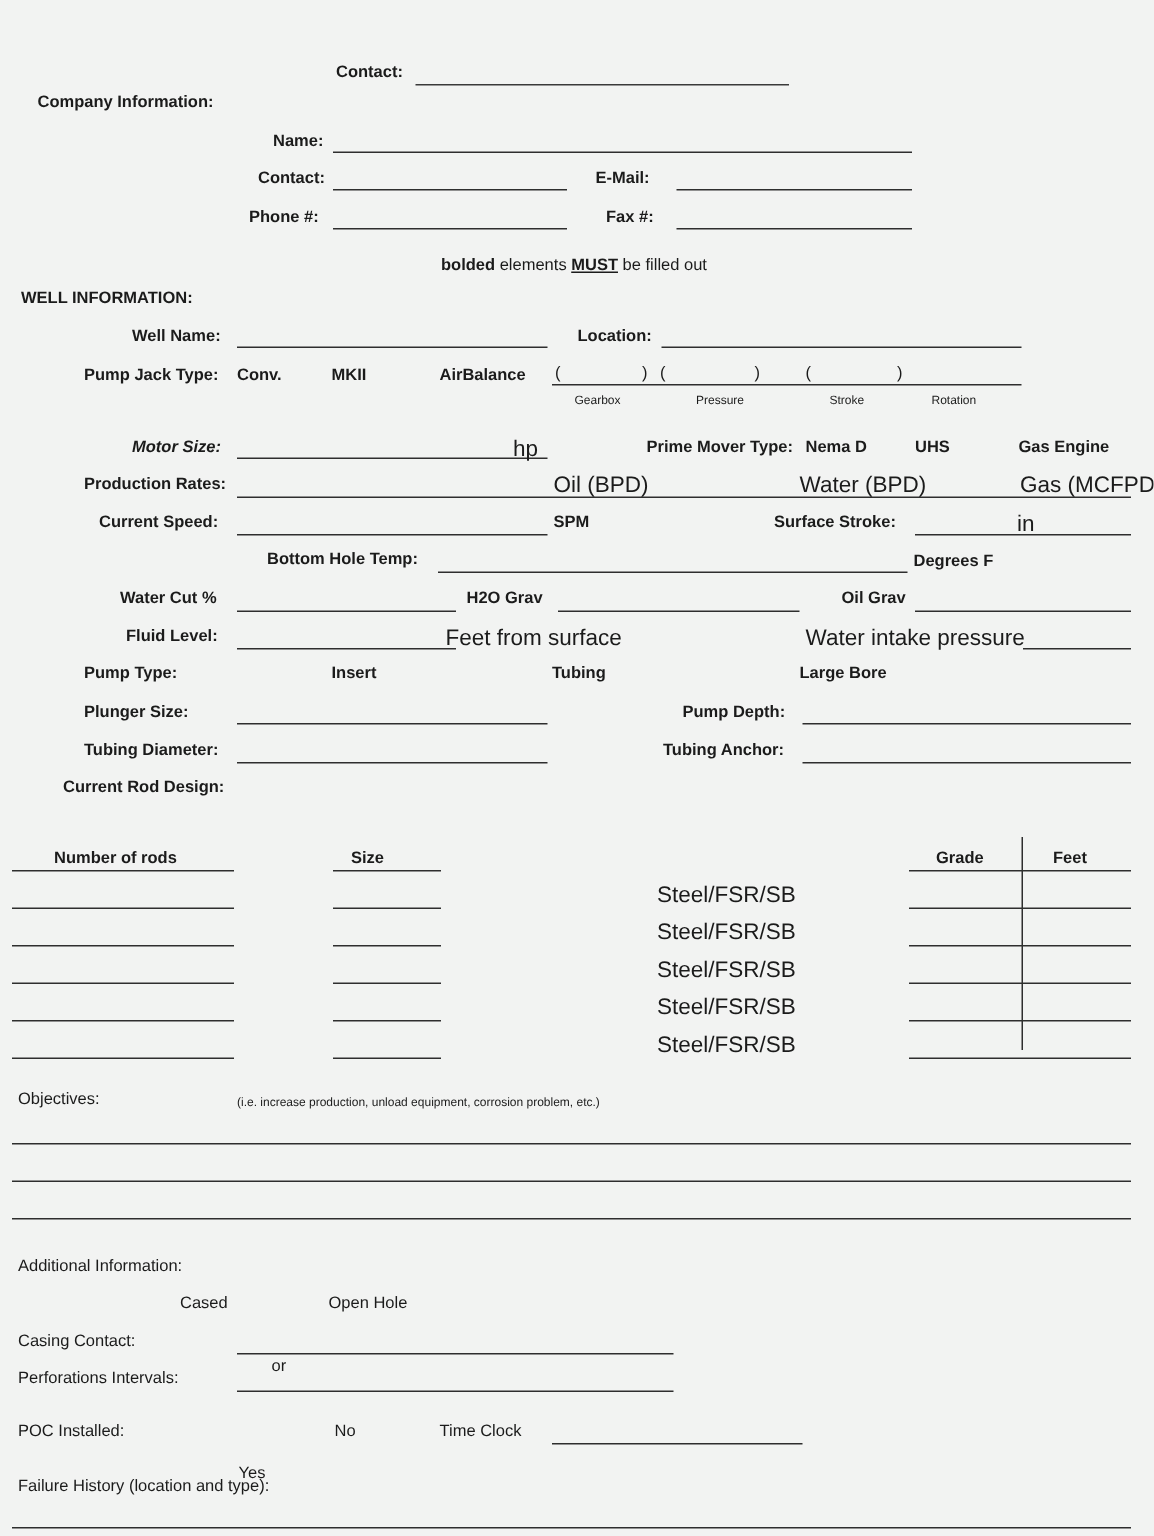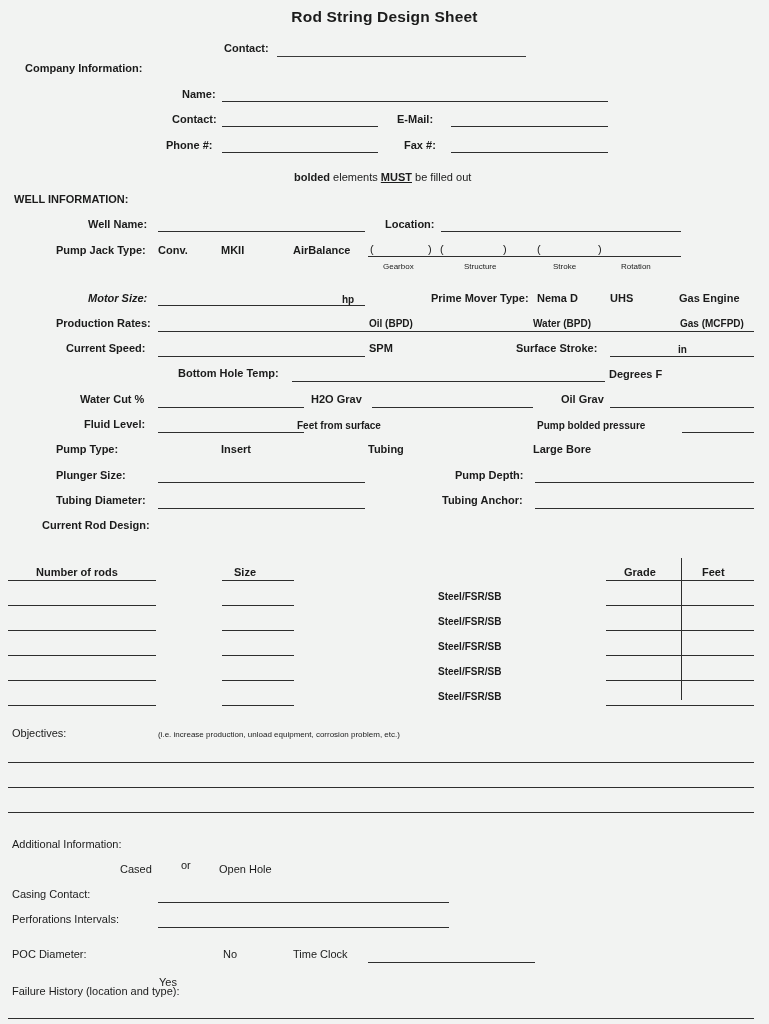--- a/index.html
+++ b/index.html
@@ -8,40 +8,39 @@
     background:#f2f3f2;
     font-family:"Liberation Sans", sans-serif;
     color:#1b1b1b;
     position:relative;
     overflow:hidden;
   }
   .page { position:relative; width:769px; height:1024px; }
 
   .t  { position:absolute; white-space:nowrap; font-size:11px; line-height:12px; }
   .b  { font-weight:bold; }
-  .sm { font-size:10px;font-weight:bold; }
+  .sm { font-size:15px; }
   .xs { font-size:8px; }
 
   
   .ln { position:absolute; border-bottom:1.6px solid #2e2e2e; height:0; }
   .ln-thin { position:absolute; border-bottom:1.2px solid #3a3a3a; height:0; }
   .vl { position:absolute; border-left:1.6px solid #2e2e2e; width:0; }
 
   .title {
     position:absolute; left:0; right:0; top:8px;
     text-align:center; font-size:15.5px; font-weight:bold; letter-spacing:.2px;
   }
   u.must { font-weight:bold; }
 </style>
 </head>
 <body>
 
 <div class="page">
 
-  <div class="title">Rod String Design Sheet</div>
 
   <div class="t b" style="left:224px; top:42px;">Contact:</div>
   <div class="ln-thin" style="left:277px; top:56px; width:249px;"></div>
 
   <div class="t b" style="left:25px; top:62px;">Company Information:</div>
 
   <div class="t b" style="left:182px; top:88px;">Name:</div>
   <div class="ln" style="left:222px; top:101px; width:386px;"></div>
 
   <div class="t b" style="left:172px; top:113px;">Contact:</div>
@@ -70,21 +69,21 @@
 
   <div class="t" style="left:370px; top:243px;">(</div>
   <div class="t" style="left:428px; top:243px;">)</div>
   <div class="t" style="left:440px; top:243px;">(</div>
   <div class="t" style="left:503px; top:243px;">)</div>
   <div class="t" style="left:537px; top:243px;">(</div>
   <div class="t" style="left:598px; top:243px;">)</div>
   <div class="ln" style="left:368px; top:256px; width:313px;"></div>
 
   <div class="t xs" style="left:383px; top:261px;">Gearbox</div>
-  <div class="t xs" style="left:464px; top:261px;">Structure</div>
+  <div class="t xs" style="left:464px; top:261px;">Pressure</div>
   <div class="t xs" style="left:553px; top:261px;">Stroke</div>
   <div class="t xs" style="left:621px; top:261px;">Rotation</div>
 
   <div class="t b" style="left:88px; top:292px;font-style:italic;">Motor Size:</div>
   <div class="ln" style="left:158px; top:305px; width:207px;"></div>
   <div class="t sm" style="left:342px; top:294px;">hp</div>
   <div class="t b" style="left:431px; top:292px;">Prime Mover Type:</div>
   <div class="t b" style="left:537px; top:292px;">Nema D</div>
   <div class="t b" style="left:610px; top:292px;">UHS</div>
   <div class="t b" style="left:679px; top:292px;">Gas Engine</div>
@@ -109,21 +108,21 @@
   <div class="t b" style="left:80px; top:393px;">Water Cut %</div>
   <div class="ln" style="left:158px; top:407px; width:146px;"></div>
   <div class="t b" style="left:311px; top:393px;">H2O Grav</div>
   <div class="ln" style="left:372px; top:407px; width:161px;"></div>
   <div class="t b" style="left:561px; top:393px;">Oil Grav</div>
   <div class="ln" style="left:610px; top:407px; width:144px;"></div>
 
   <div class="t b" style="left:84px; top:418px;">Fluid Level:</div>
   <div class="ln" style="left:158px; top:432px; width:146px;"></div>
   <div class="t sm" style="left:297px; top:420px;">Feet from surface</div>
-  <div class="t sm" style="left:537px; top:420px;">Pump bolded pressure</div>
+  <div class="t sm" style="left:537px; top:420px;">Water intake pressure</div>
   <div class="ln" style="left:682px; top:432px; width:72px;"></div>
 
   <div class="t b" style="left:56px; top:443px;">Pump Type:</div>
   <div class="t b" style="left:221px; top:443px;">Insert</div>
   <div class="t b" style="left:368px; top:443px;">Tubing</div>
   <div class="t b" style="left:533px; top:443px;">Large Bore</div>
 
   <div class="t b" style="left:56px; top:469px;">Plunger Size:</div>
   <div class="ln" style="left:158px; top:482px; width:207px;"></div>
   <div class="t b" style="left:455px; top:469px;">Pump Depth:</div>
@@ -172,30 +171,30 @@
   <div class="ln" style="left:606px; top:705px; width:148px;"></div>
 
   <div class="t" style="left:12px; top:727px;">Objectives:</div>
   <div class="t xs" style="left:158px; top:729px;">(i.e. increase production, unload equipment, corrosion problem, etc.)</div>
   <div class="ln" style="left:8px; top:762px; width:746px;"></div>
   <div class="ln" style="left:8px; top:787px; width:746px;"></div>
   <div class="ln" style="left:8px; top:812px; width:746px;"></div>
 
   <div class="t" style="left:12px; top:838px;">Additional Information:</div>
   <div class="t" style="left:120px; top:863px;">Cased</div>
-  <div class="t" style="left:181px; top:859px;">or</div>
+  <div class="t" style="left:181px; top:905px;">or</div>
   <div class="t" style="left:219px; top:863px;">Open Hole</div>
 
   <div class="t" style="left:12px; top:888px;">Casing Contact:</div>
   <div class="ln" style="left:158px; top:902px; width:291px;"></div>
 
   <div class="t" style="left:12px; top:913px;">Perforations Intervals:</div>
   <div class="ln" style="left:158px; top:927px; width:291px;"></div>
 
-  <div class="t" style="left:12px; top:948px;">POC Diameter:</div>
+  <div class="t" style="left:12px; top:948px;">POC Installed:</div>
   <div class="t" style="left:159px; top:948px;margin-top:28px;">Yes</div>
   <div class="t" style="left:223px; top:948px;">No</div>
   <div class="t" style="left:293px; top:948px;">Time Clock</div>
   <div class="ln" style="left:368px; top:962px; width:167px;"></div>
 
   <div class="t" style="left:12px; top:985px;">Failure History (location and type):</div>
   <div class="ln" style="left:8px; top:1018px; width:746px;"></div>
 
 </div>
 

